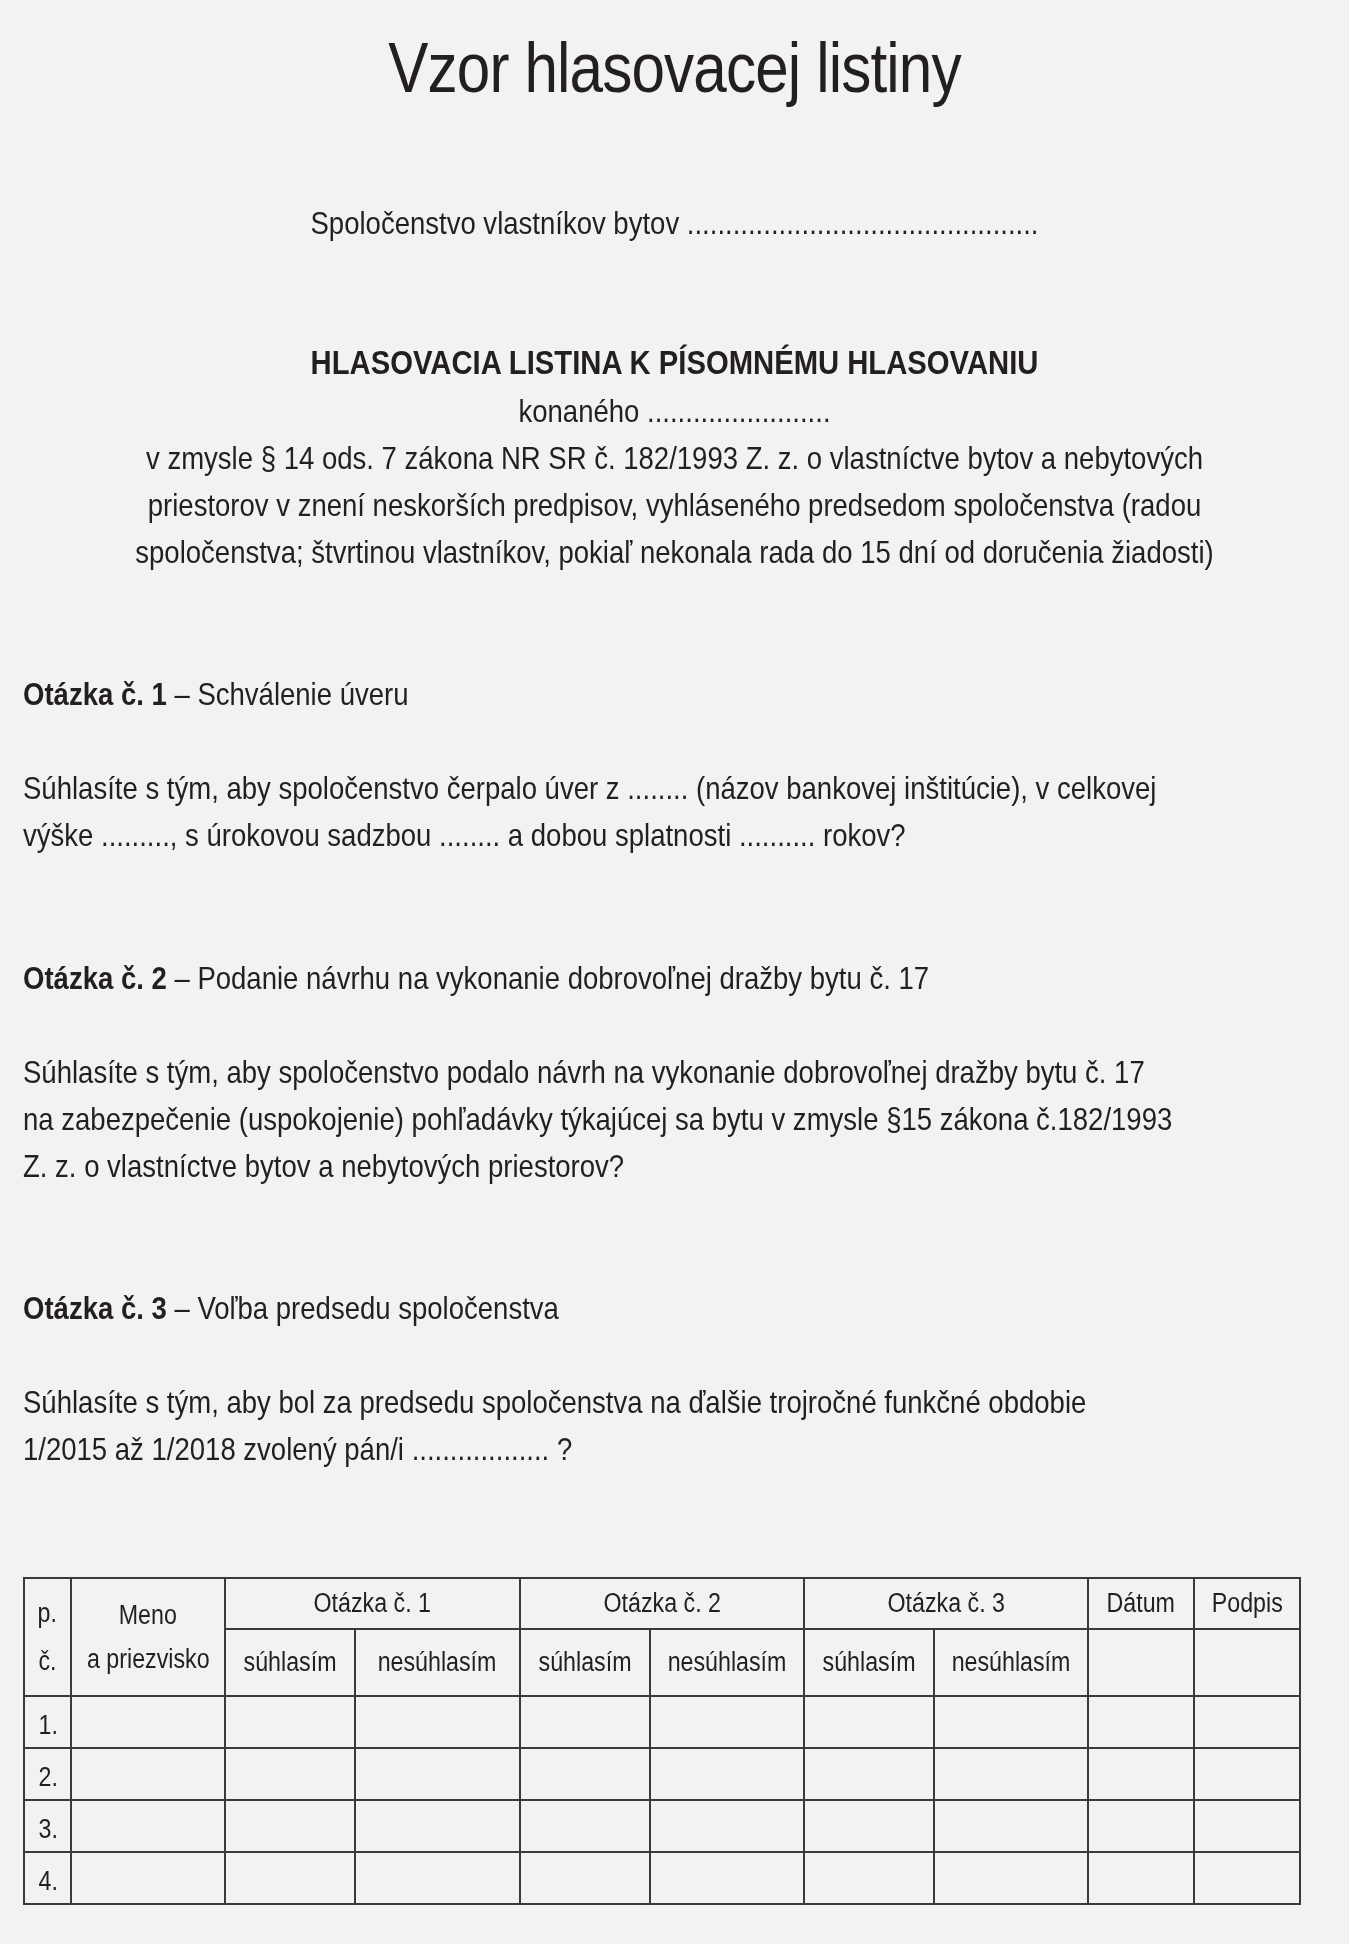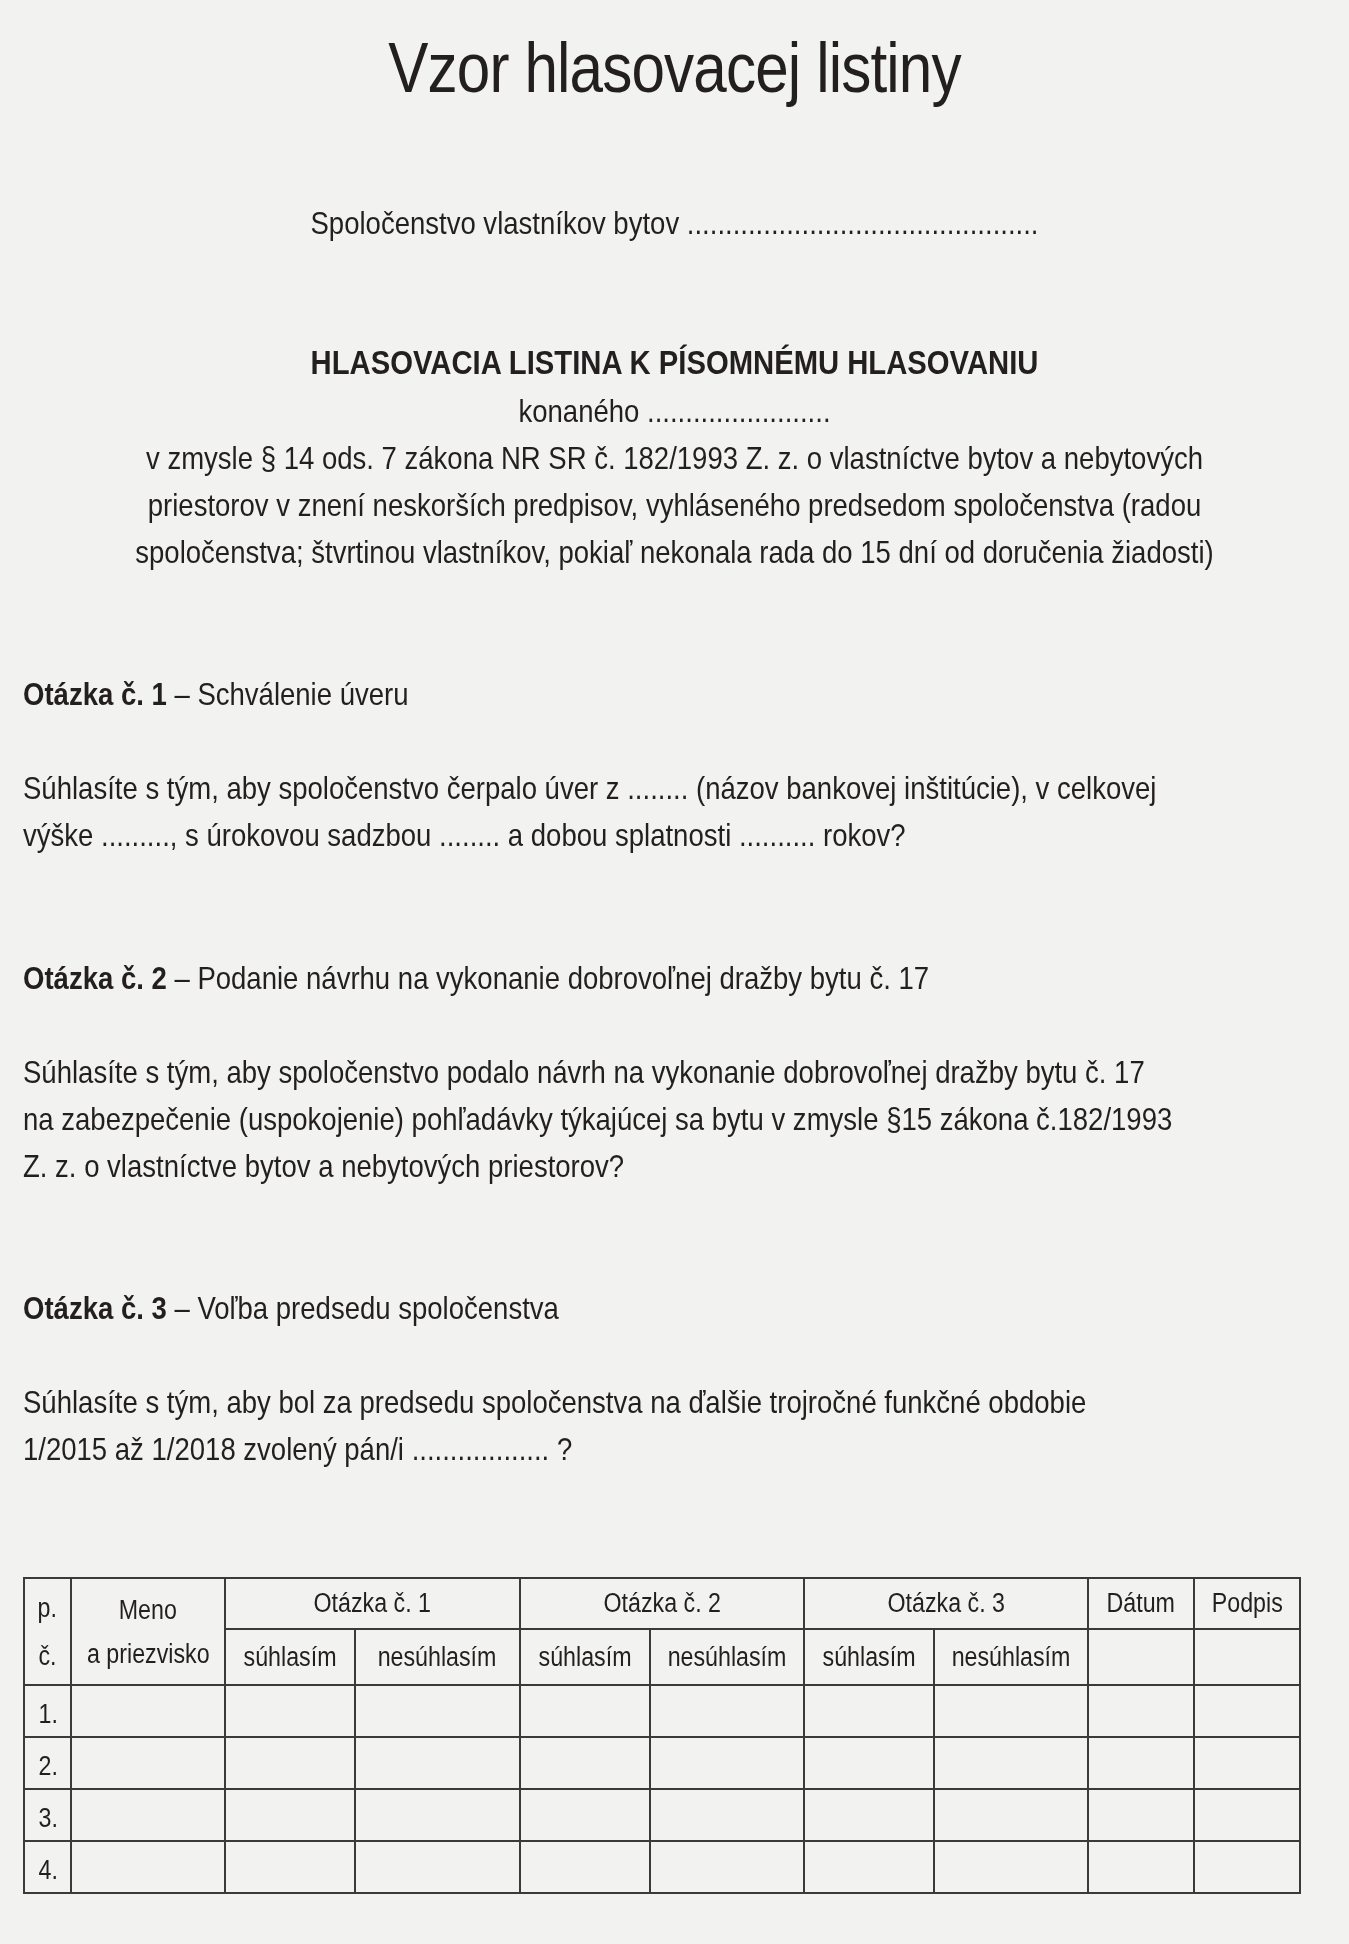--- a/index.html
+++ b/index.html
@@ -84,21 +84,21 @@
     <td rowspan="2" style="line-height:44px;margin-left:20px;">
       <span class="cellt">Meno</span><br>
       <span class="cellt">a priezvisko</span>
     </td>
     <td colspan="2"><span class="cellt">Otázka č. 1</span></td>
     <td colspan="2"><span class="cellt">Otázka č. 2</span></td>
     <td colspan="2"><span class="cellt">Otázka č. 3</span></td>
     <td><span class="cellt">Dátum</span></td>
     <td><span class="cellt">Podpis</span></td>
   </tr>
-  <tr style="height:56px">
+  <tr style="height:67px">
     <td><span class="cellt">súhlasím</span></td>
     <td><span class="cellt">nesúhlasím</span></td>
     <td><span class="cellt">súhlasím</span></td>
     <td><span class="cellt">nesúhlasím</span></td>
     <td><span class="cellt">súhlasím</span></td>
     <td><span class="cellt">nesúhlasím</span></td>
     <td></td>
     <td></td>
   </tr>
   </tbody>

